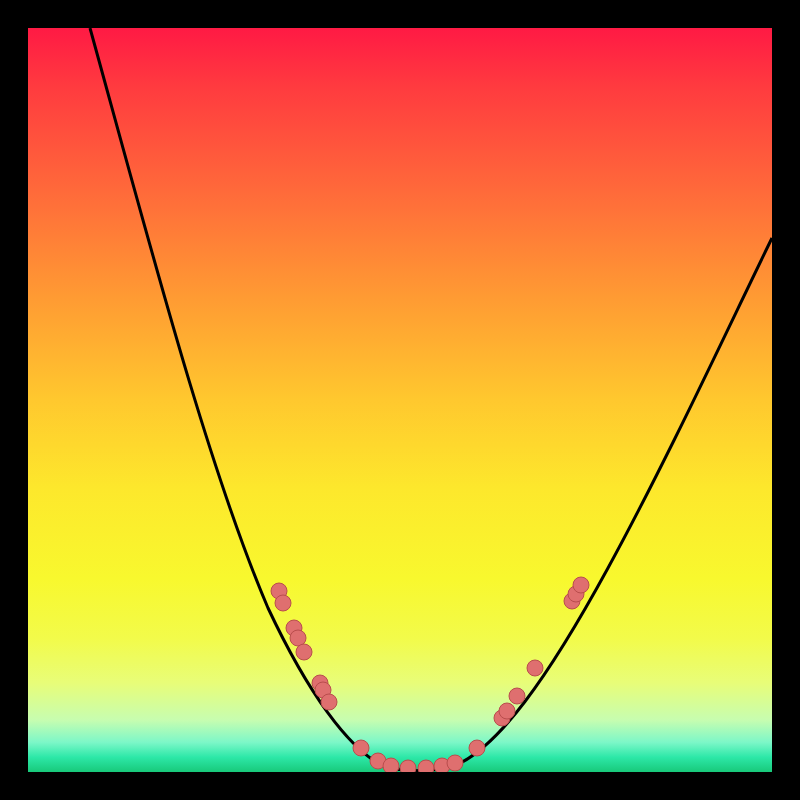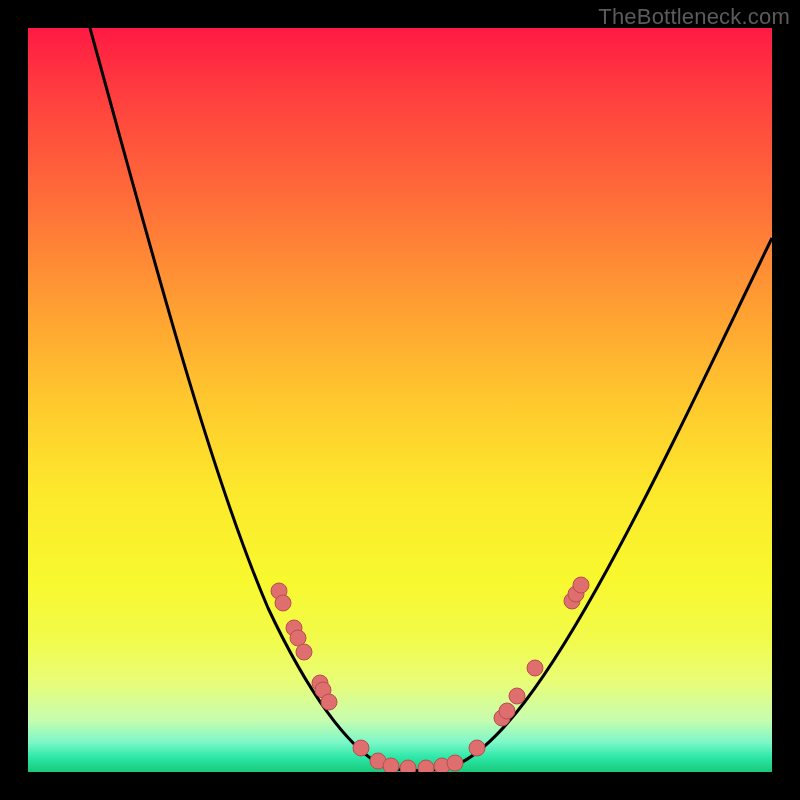--- a/index.html
+++ b/index.html
@@ -98,14 +98,13 @@
           <circle cx="474" cy="690" r="8" class="marker"></circle>
           <circle cx="479" cy="683" r="8" class="marker"></circle>
           <circle cx="489" cy="668" r="8" class="marker"></circle>
           <circle cx="507" cy="640" r="8" class="marker"></circle>
           <circle cx="544" cy="573" r="8" class="marker"></circle>
           <circle cx="548" cy="566" r="8" class="marker"></circle>
           <circle cx="553" cy="557" r="8" class="marker"></circle>
         </g>
     </svg>
   </div>
-  <div class="watermark">TheBottleneck.com</div>
 </div>
 
 </body></html>

